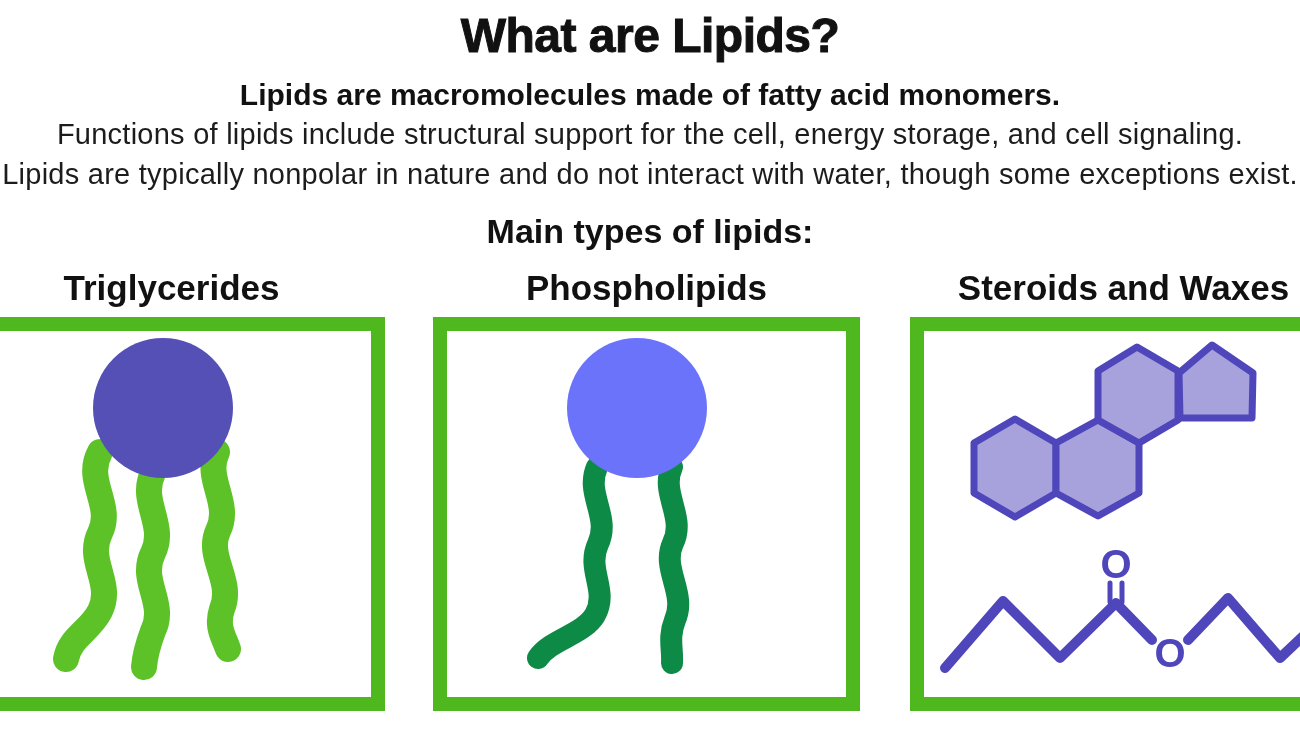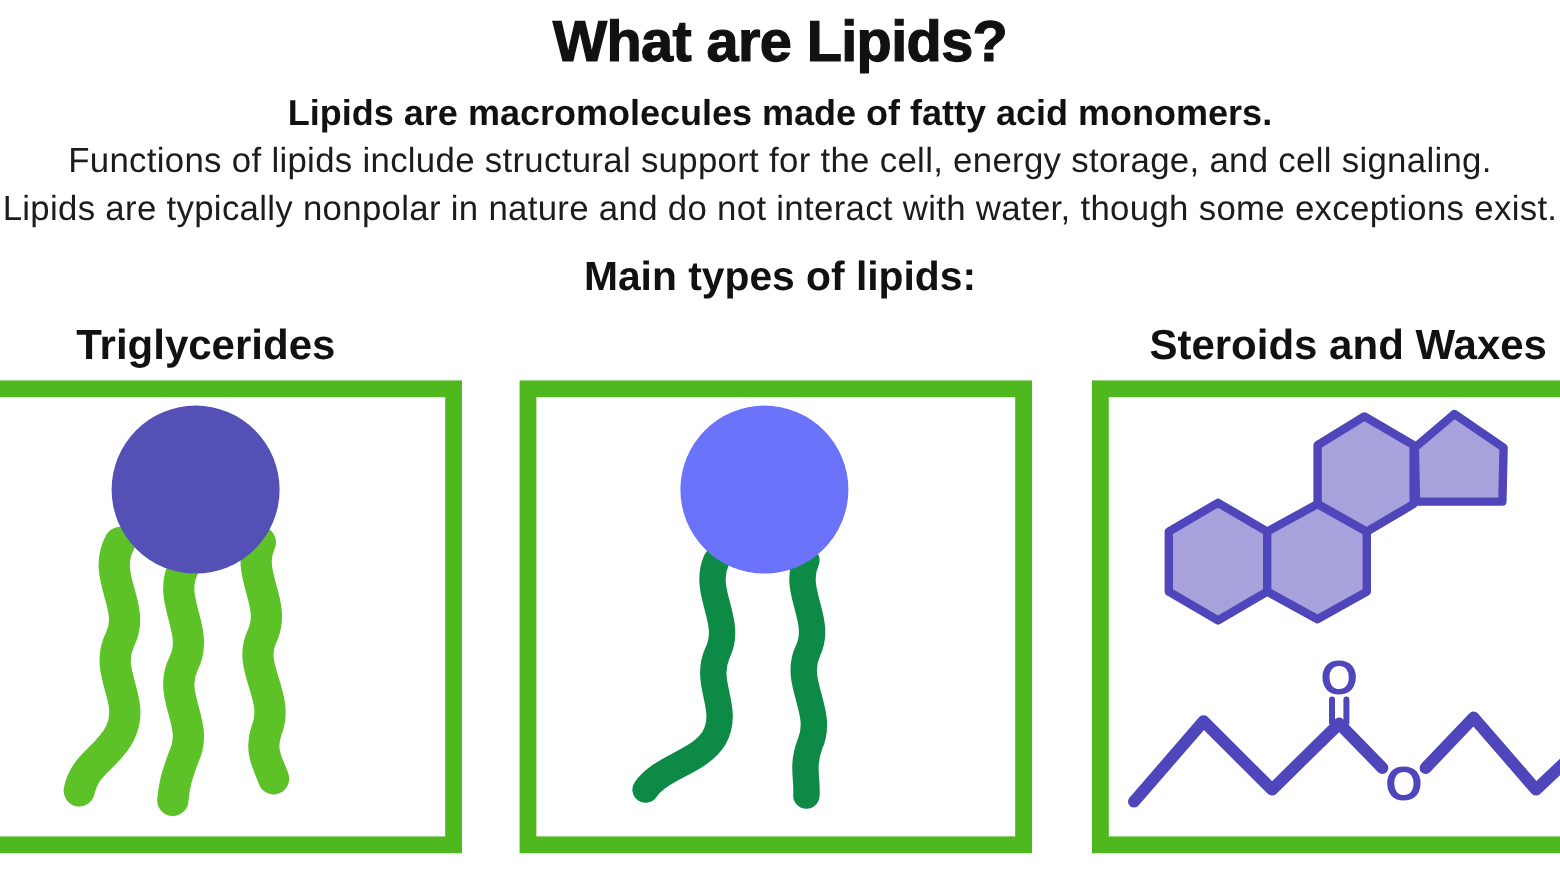--- a/index.html
+++ b/index.html
@@ -135,20 +135,21 @@
   <div class="panel-label" style="left:28px;">Triglycerides</div>
   <div class="panel-box" style="left:28px;">
     <svg width="399" height="366" viewBox="0 0 399 366">
       <path class="trig-tail" d="M128,121 C112,150 142,174 128,202 C114,230 142,252 128,280 C118,300 98,306 94,328"></path>
       <path class="trig-tail" d="M181,142 C167,170 195,194 181,222 C167,250 195,272 181,300 C175,316 173,324 172,336"></path>
       <path class="trig-tail" d="M245,121 C232,148 260,172 246,200 C234,226 262,250 250,278 C244,296 252,306 256,318"></path>
       <circle class="trig-head" cx="191" cy="77" r="70"></circle>
     </svg>
   </div>
 
+  <div class="panel-label" style="left:503px;">Phospholipids</div>
   <div class="panel-box" style="left:503px;">
     <svg width="399" height="366" viewBox="0 0 399 366">
       <path class="phos-tail" d="M150,136 C138,163 164,186 151,213 C139,239 162,259 148,284 C136,304 104,308 91,327"></path>
       <path class="phos-tail" d="M225,136 C213,162 239,186 226,212 C214,238 240,262 228,289 C221,307 226,318 225,332"></path>
       <circle class="phos-head" cx="190" cy="77" r="70"></circle>
     </svg>
   </div>
 
   <div class="panel-label" style="left:980px;">Steroids and Waxes</div>
   <div class="panel-box" style="left:980px;">

